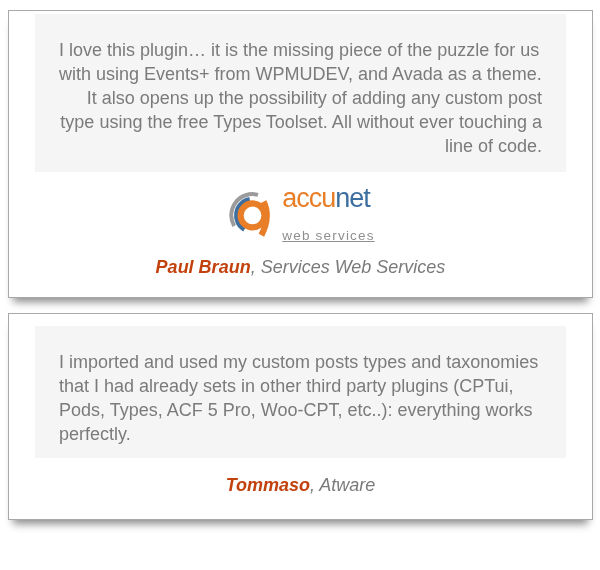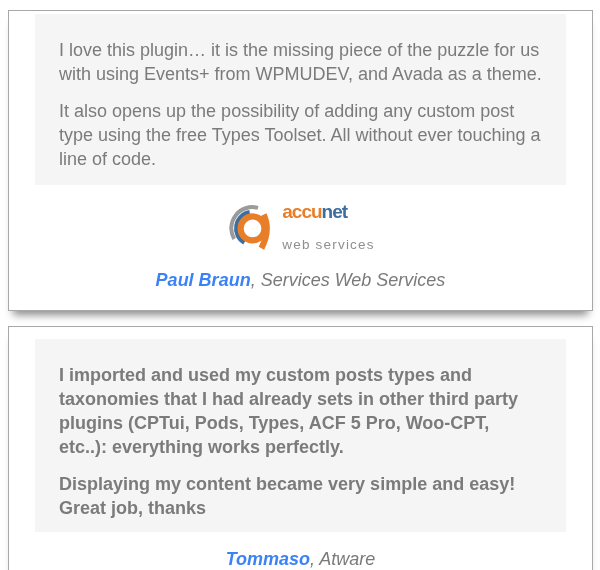--- a/index.html
+++ b/index.html
@@ -22,58 +22,59 @@
   .card-2 { padding-bottom: 23px; }
 
   .quote {
     margin: 3px 26px 0 26px;
     background: #f5f5f5;
     padding: 24px 24px 14px 24px;
     font-size: 18px;
     line-height: 24px;
     color: #7b7b7b;
   }
-  .card-2 .quote { margin-top: 12px; padding-bottom: 12px; font-weight: bold; }
+  .card-2 .quote { margin-top: 12px; padding-bottom: 12px; }
   .quote p { margin: 0; }
-  .quote p + p { margin-top: 13px; }
+  .quote p + p { margin-top: 0; text-align: right; }
 
   .logo {
     display: flex;
     justify-content: center;
     align-items: center;
     margin-top: 14px;
     height: 56px;
   }
   .logo svg { display: block; }
   .logo-text { margin-left: 10px; }
   .logo-word {
-    font-weight: bold;
-    font-size: 19px;
+    font-weight: normal;
+    font-size: 27px;
     line-height: 1;
     letter-spacing: -1px;
   }
   .logo-accu { color: #E87E28; }
   .logo-net  { color: #3C6E9F; }
   .logo-tagline {
     color: #8f8f8f;
     font-size: 13.5px;
     letter-spacing: 1.2px;
     margin-top: 16px;
+    text-decoration: underline;
   }
 
   .attribution {
     text-align: center;
     font-style: italic;
     font-size: 18px;
     line-height: 22px;
     color: #7a7a7a;
     margin-top: 14px;
   }
   .card-2 .attribution { margin-top: 16px; }
-  .author { font-weight: bold; color: #3b82f6; }
+  .author { font-weight: bold; color: #c2410c; }
 </style>
 </head>
 <body>
 
 <div class="page">
 
   <section class="card card-1">
     <blockquote class="quote">
       <p>I love this plugin… it is the missing piece of the puzzle for us with using Events+ from WPMUDEV, and Avada as a theme.</p>
       <p>It also opens up the possibility of adding any custom post type using the free Types Toolset. All without ever touching a line of code.</p>
@@ -95,24 +96,20 @@
     </div>
 
     <div class="attribution">
       <span class="author">Paul Braun</span><span class="company">, Services Web Services</span>
     </div>
   </section>
 
   <section class="card card-2">
     <blockquote class="quote">
       <p>I imported and used my custom posts types and taxonomies that I had already sets in other third party plugins (CPTui, Pods, Types, ACF 5 Pro, Woo-CPT, etc..): everything works perfectly.</p>
-      <p>
-        <span>Displaying my content became very simple and easy!</span><br>
-        <span>Great job, thanks</span>
-      </p>
     </blockquote>
 
     <div class="attribution">
       <span class="author">Tommaso</span><span class="company">, Atware</span>
     </div>
   </section>
 
 </div>
 
 </body></html>

